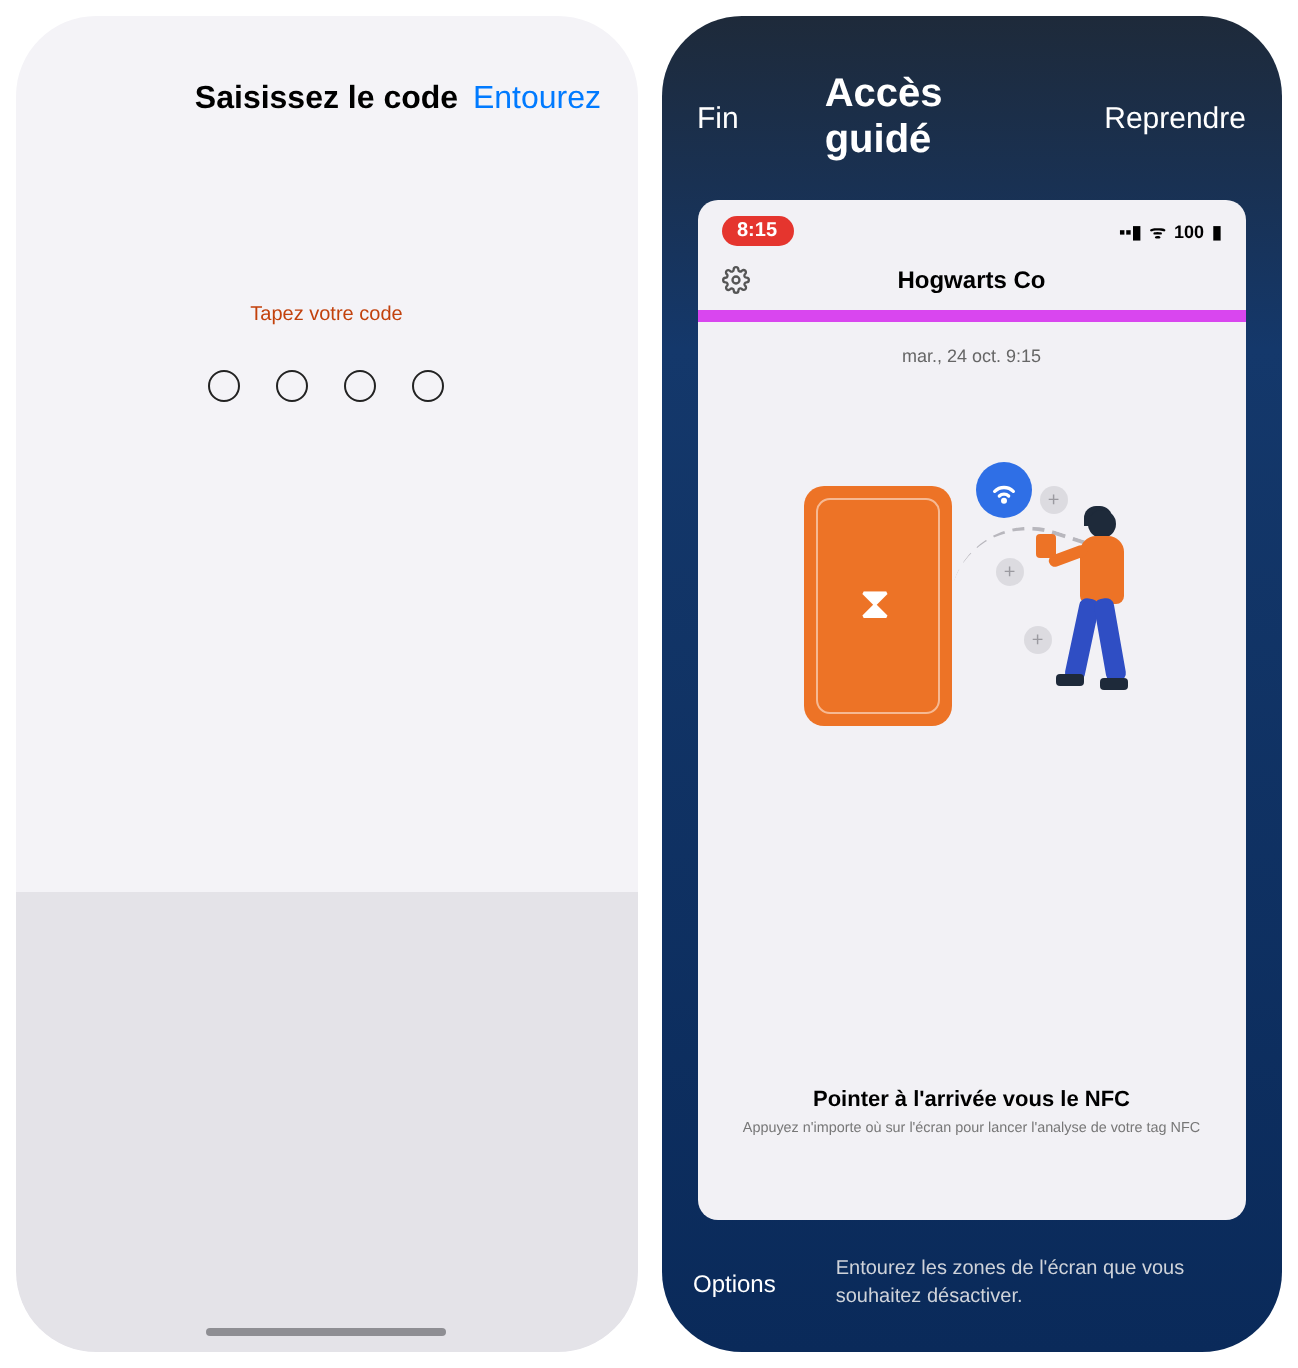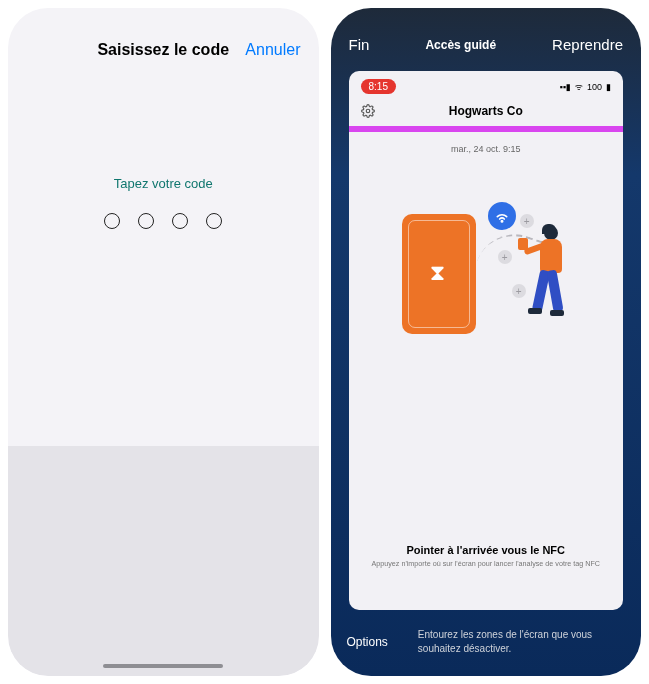--- a/index.html
+++ b/index.html
@@ -28,21 +28,21 @@
       position: relative;
       padding: 0 16px;
       margin-top: 14px;
     }
     .pl-title { font-size: 16px; font-weight: 600; color: #000; }
     .pl-cancel {
       position: absolute; right: 18px;
       font-size: 16px; color: #007aff;
     }
     .pl-body { flex: 1; display: flex; flex-direction: column; align-items: center; }
-    .pl-prompt { margin-top: 98px; font-size: 13px; color: #0f766e; }
+    .pl-prompt { margin-top: 74px; font-size: 10px; color: #c2410c; }
     .pl-dots { display: flex; gap: 18px; margin-top: 22px; }
     .pl-dot {
       width: 16px; height: 16px; border-radius: 50%;
       border: 1.5px solid #222; background: transparent;
     }
     .pl-keypad-area {
       height: 230px;
       background: #e4e3e8;
       border-radius: 0 0 40px 40px;
     }
@@ -57,35 +57,35 @@
       display: flex; flex-direction: column;
       color: #fff;
     }
     .pr-header {
       display: flex; justify-content: space-between; align-items: center;
       padding: 28px 18px 12px;
       font-size: 15px;
       gap: 43px;
     }
     .pr-header-btn { color: #fff; font-weight: 500; }
-    .pr-header-title { font-weight: 600; font-size: 12px; }
+    .pr-header-title { font-weight: 600; font-size: 20px; }
     .pr-preview {
       margin: 6px 18px 0;
       background: #f2f1f5;
       border-radius: 10px;
       flex: 1;
       display: flex; flex-direction: column;
       color: #000;
       overflow: hidden;
       position: relative;
     }
     .pr-statusbar {
       display: flex; justify-content: space-between; align-items: center;
       padding: 8px 12px 4px;
-      font-size: 10px; font-weight: 400;
+      font-size: 10px; font-weight: 700;
     }
     .pr-time-pill {
       background: #e5352e; color: #fff;
       padding: 2px 8px; border-radius: 10px;
       font-size: 10px;
     }
     .pr-status-right { display: flex; gap: 4px; align-items: center; font-size: 9px; color:#000;}
     .pr-appbar {
       display: flex; align-items: center; justify-content: center;
       position: relative;
@@ -172,21 +172,21 @@
     }
     .pr-options { font-weight: 500; }
     .pr-hint { flex:1; font-size: 10px; color: #cfd3da; text-align: left; line-height: 1.4; }
   </style>
 </head>
 <body>
 
 <div class="phone phone-left">
   <div class="pl-header">
     <div class="pl-title">Saisissez le code</div>
-    <div class="pl-cancel">Annuler</div>
+    <div class="pl-cancel">Entourez</div>
   </div>
   <div class="pl-body">
     <div class="pl-prompt">Tapez votre code</div>
     <div class="pl-dots">
       <div class="pl-dot"></div>
       <div class="pl-dot"></div>
       <div class="pl-dot"></div>
       <div class="pl-dot"></div>
     </div>
   </div>

